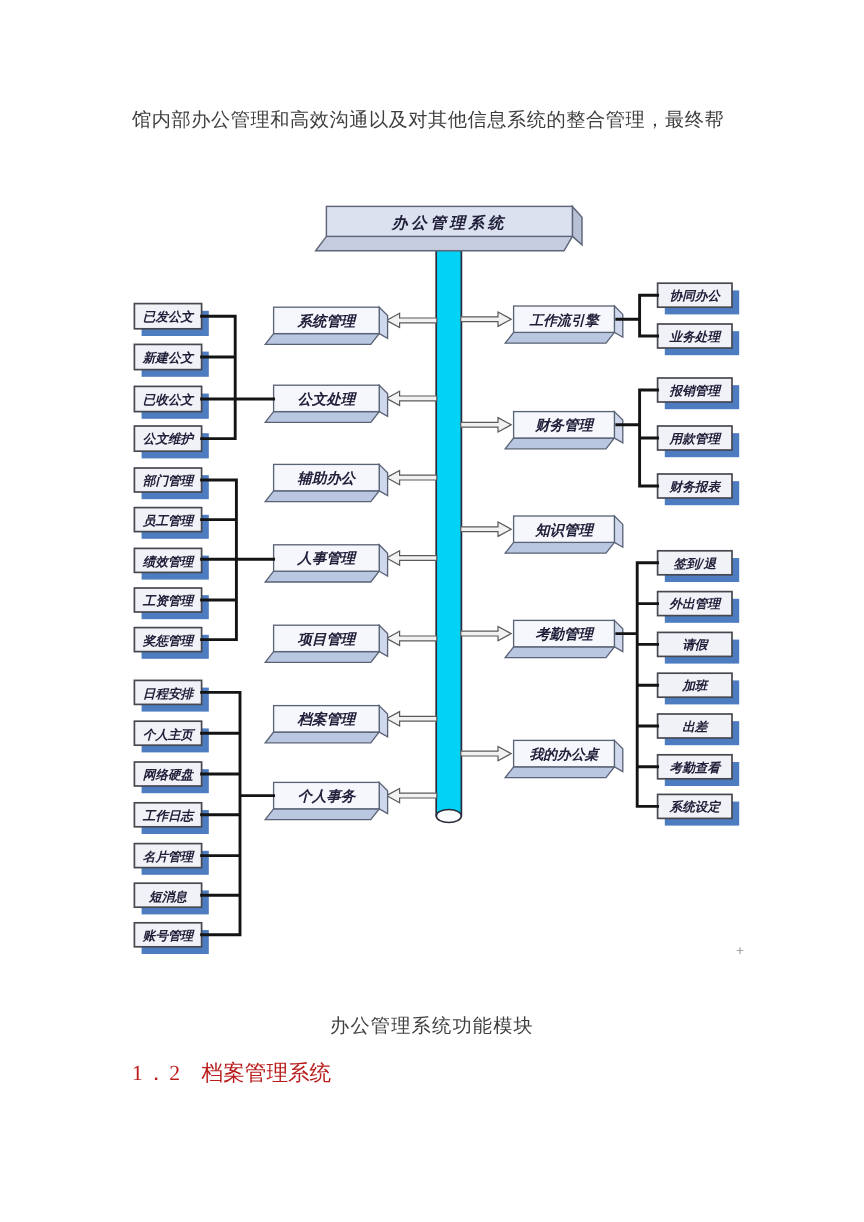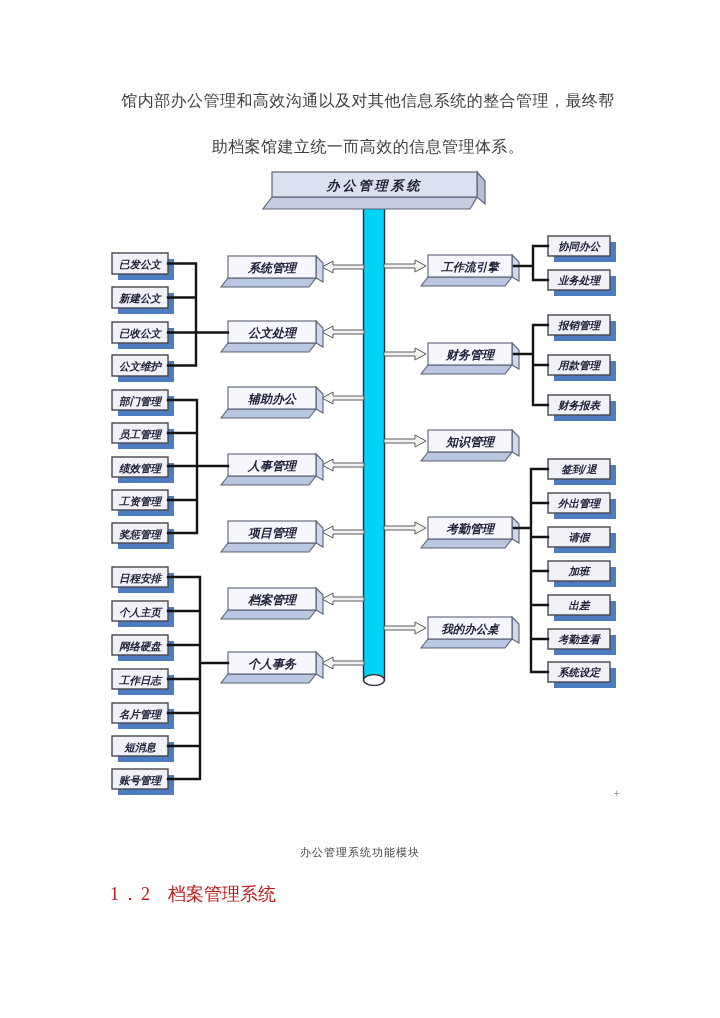--- a/index.html
+++ b/index.html
@@ -1,38 +1,37 @@
 <!DOCTYPE html>
 <html><head>
 <meta charset="utf-8">
 <style>
   html,body{margin:0;padding:0;background:#ffffff;}
   .page{position:relative;width:720px;height:1018px;background:#ffffff;overflow:hidden;
         font-family:"Liberation Serif","DejaVu Serif",serif;}
   .para{position:absolute;left:110px;top:78px;width:516px;color:#3e3e3e;
-        font-size:16px;letter-spacing:0.45px;text-align:center;}
+        font-size:16px;letter-spacing:0.45px;}
   .para .pline{height:46px;line-height:46px;white-space:nowrap;}
   .caption{position:absolute;left:0;top:845px;width:720px;text-align:center;
-           font-size:11px;color:#3f3f3f;letter-spacing:1px;}
+           font-size:16px;color:#3f3f3f;letter-spacing:1px;}
   .heading{position:absolute;left:110px;top:882px;font-size:18px;color:#b91c1c;}
   .heading .num{margin-right:16px;letter-spacing:2px;}
   .anchor-mark{position:absolute;left:613px;top:788px;font-size:9px;color:#8f8f8f;
                font-family:"DejaVu Sans",sans-serif;}
   svg.diagram{position:absolute;left:0;top:0;}
   svg .nodelabel{font-family:"DejaVu Serif","Liberation Serif",serif;
                  font-style:italic;font-weight:bold;fill:#20203a;}
 </style>
 </head>
 <body>
 
 <div class="page">
 
   <div class="para">
     <div class="pline">馆内部办公管理和高效沟通以及对其他信息系统的整合管理，最终帮</div>
-    <div class="pline">助档案馆建立统一而高效的信息管理体系。</div>
   </div>
 
   <svg class="diagram" width="720" height="1018" viewBox="0 0 720 1018">
 
     <g>
       <path d="M363.5 208 Q363.5 198.5 373 198.5 L375 198.5 Q384.5 198.5 384.5 208 L384.5 680 L363.5 680 Z" fill="#00d3f5" stroke="#2a2a3a" stroke-width="1.4"></path>
       <ellipse cx="374" cy="680" rx="10.4" ry="5.4" fill="#fafcfd" stroke="#2a2a3a" stroke-width="1.3"></ellipse>
     </g>
 
     <g fill="#f2f2f2" stroke="#5a5a5a" stroke-width="1">

